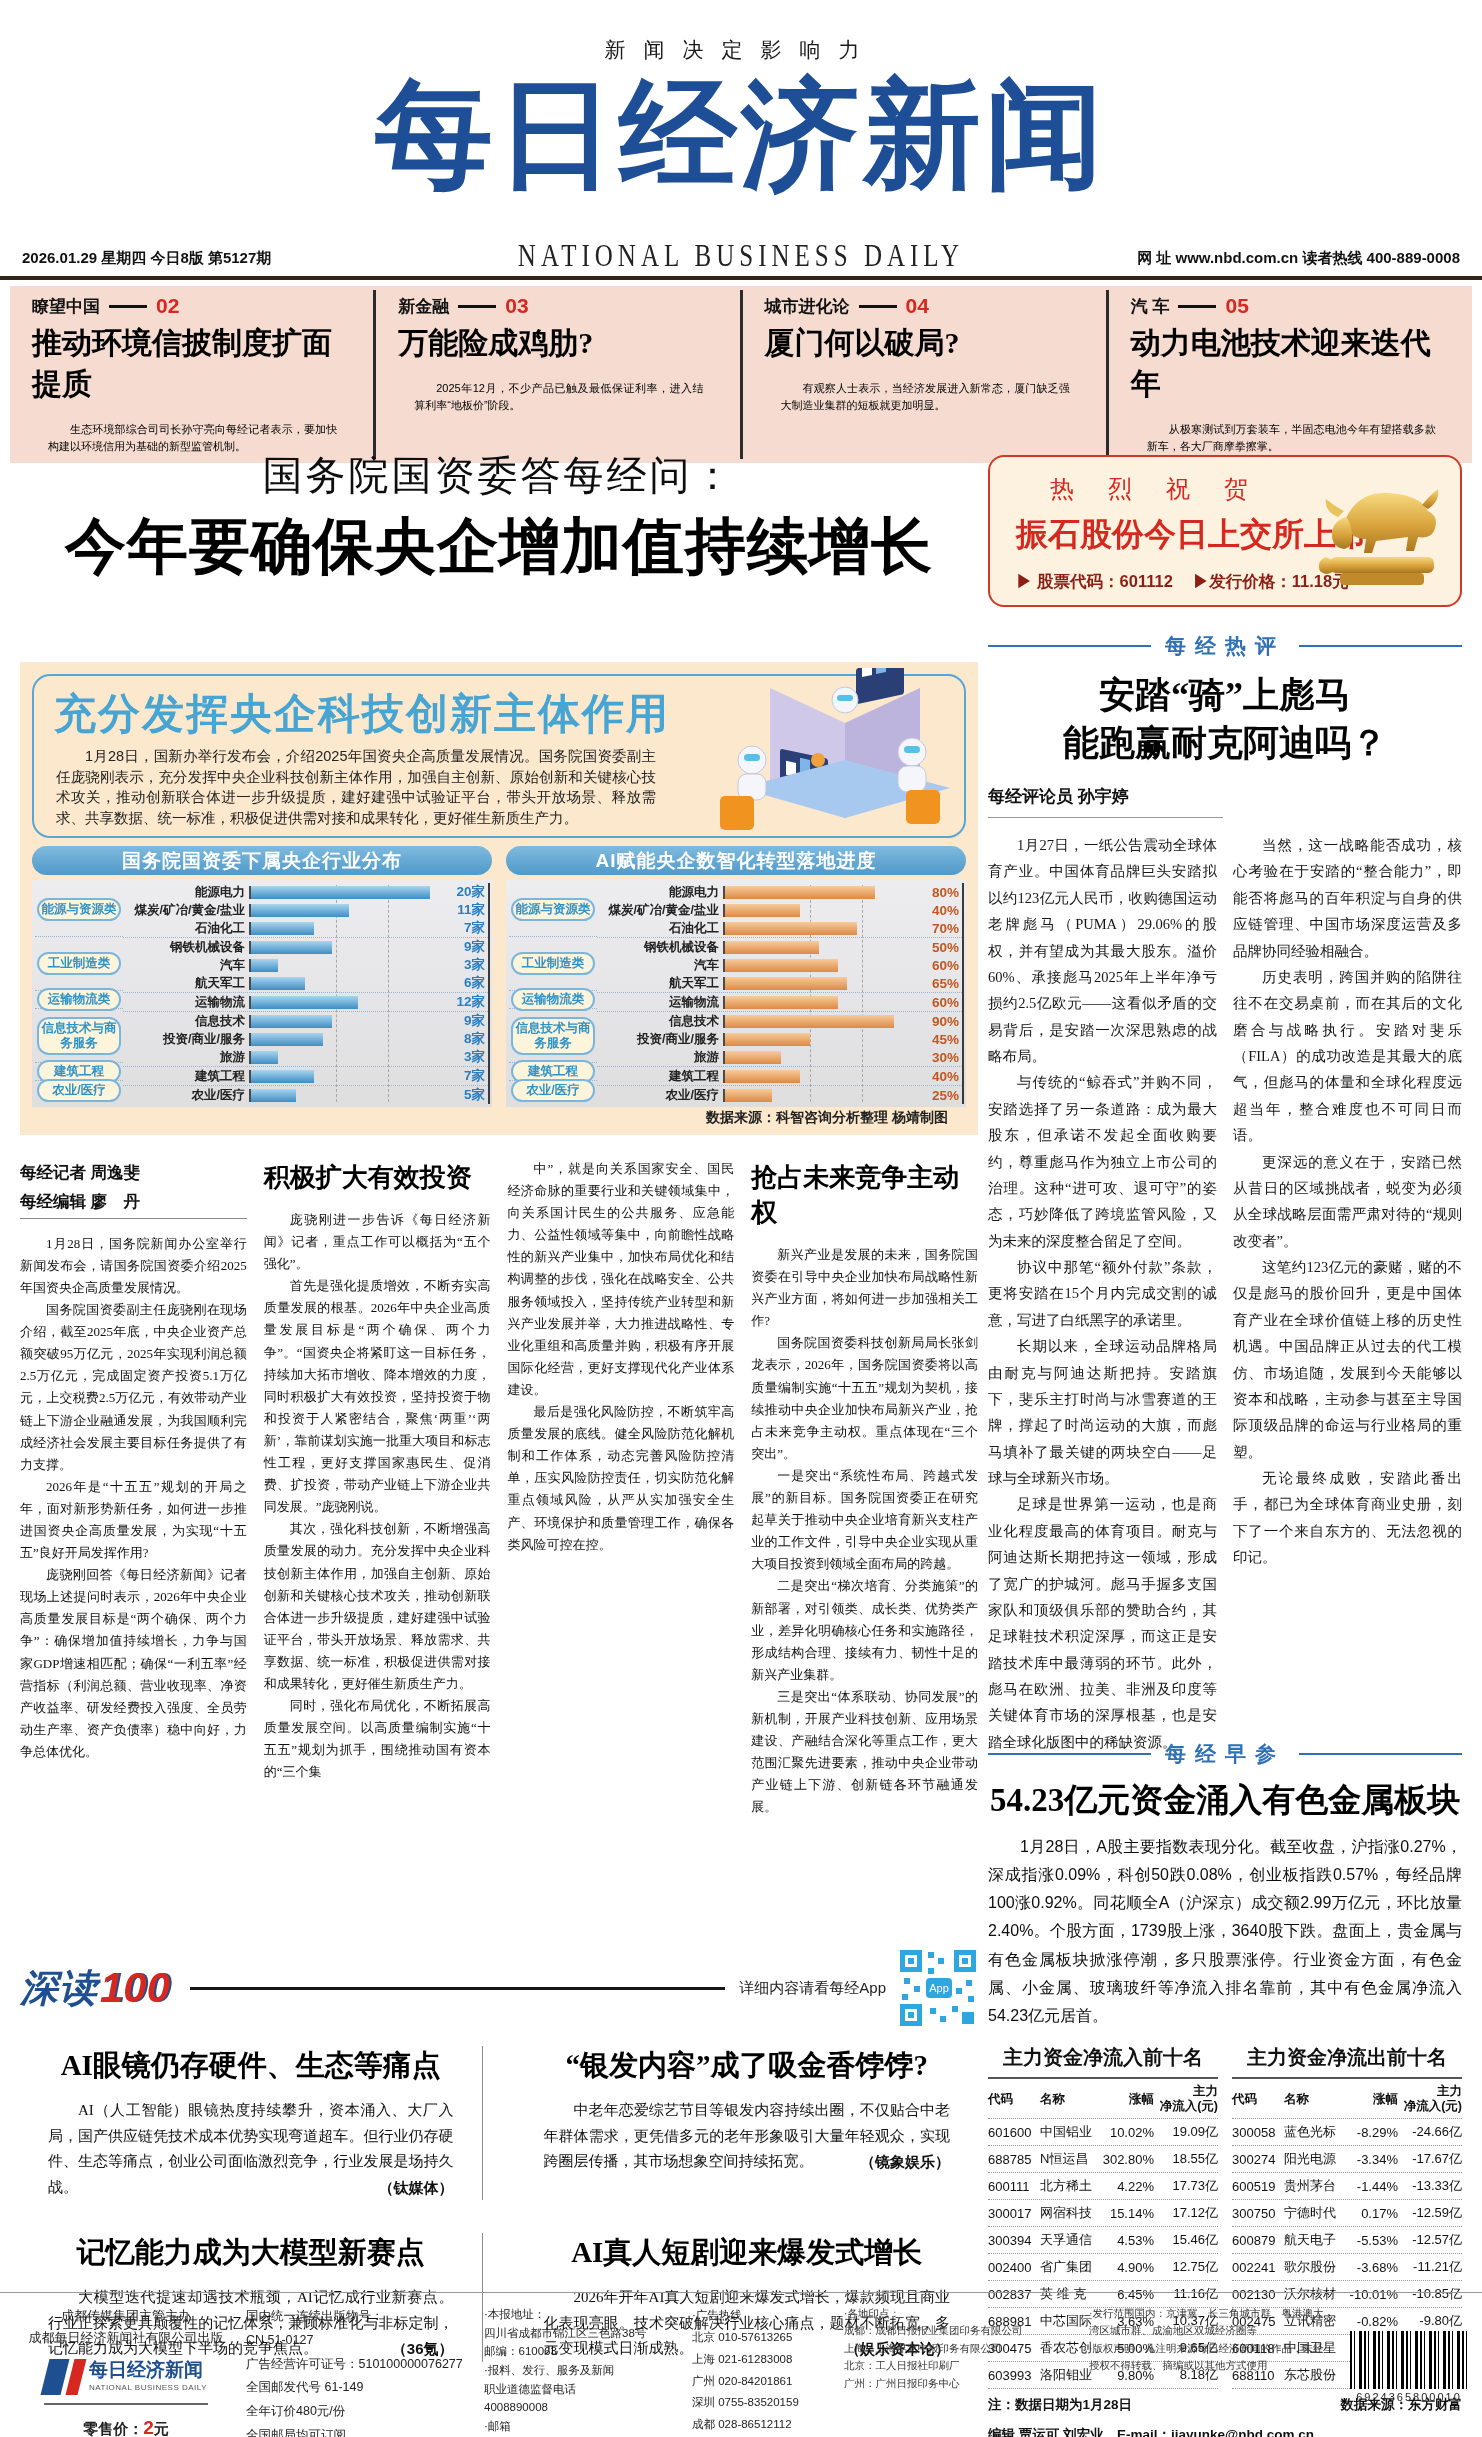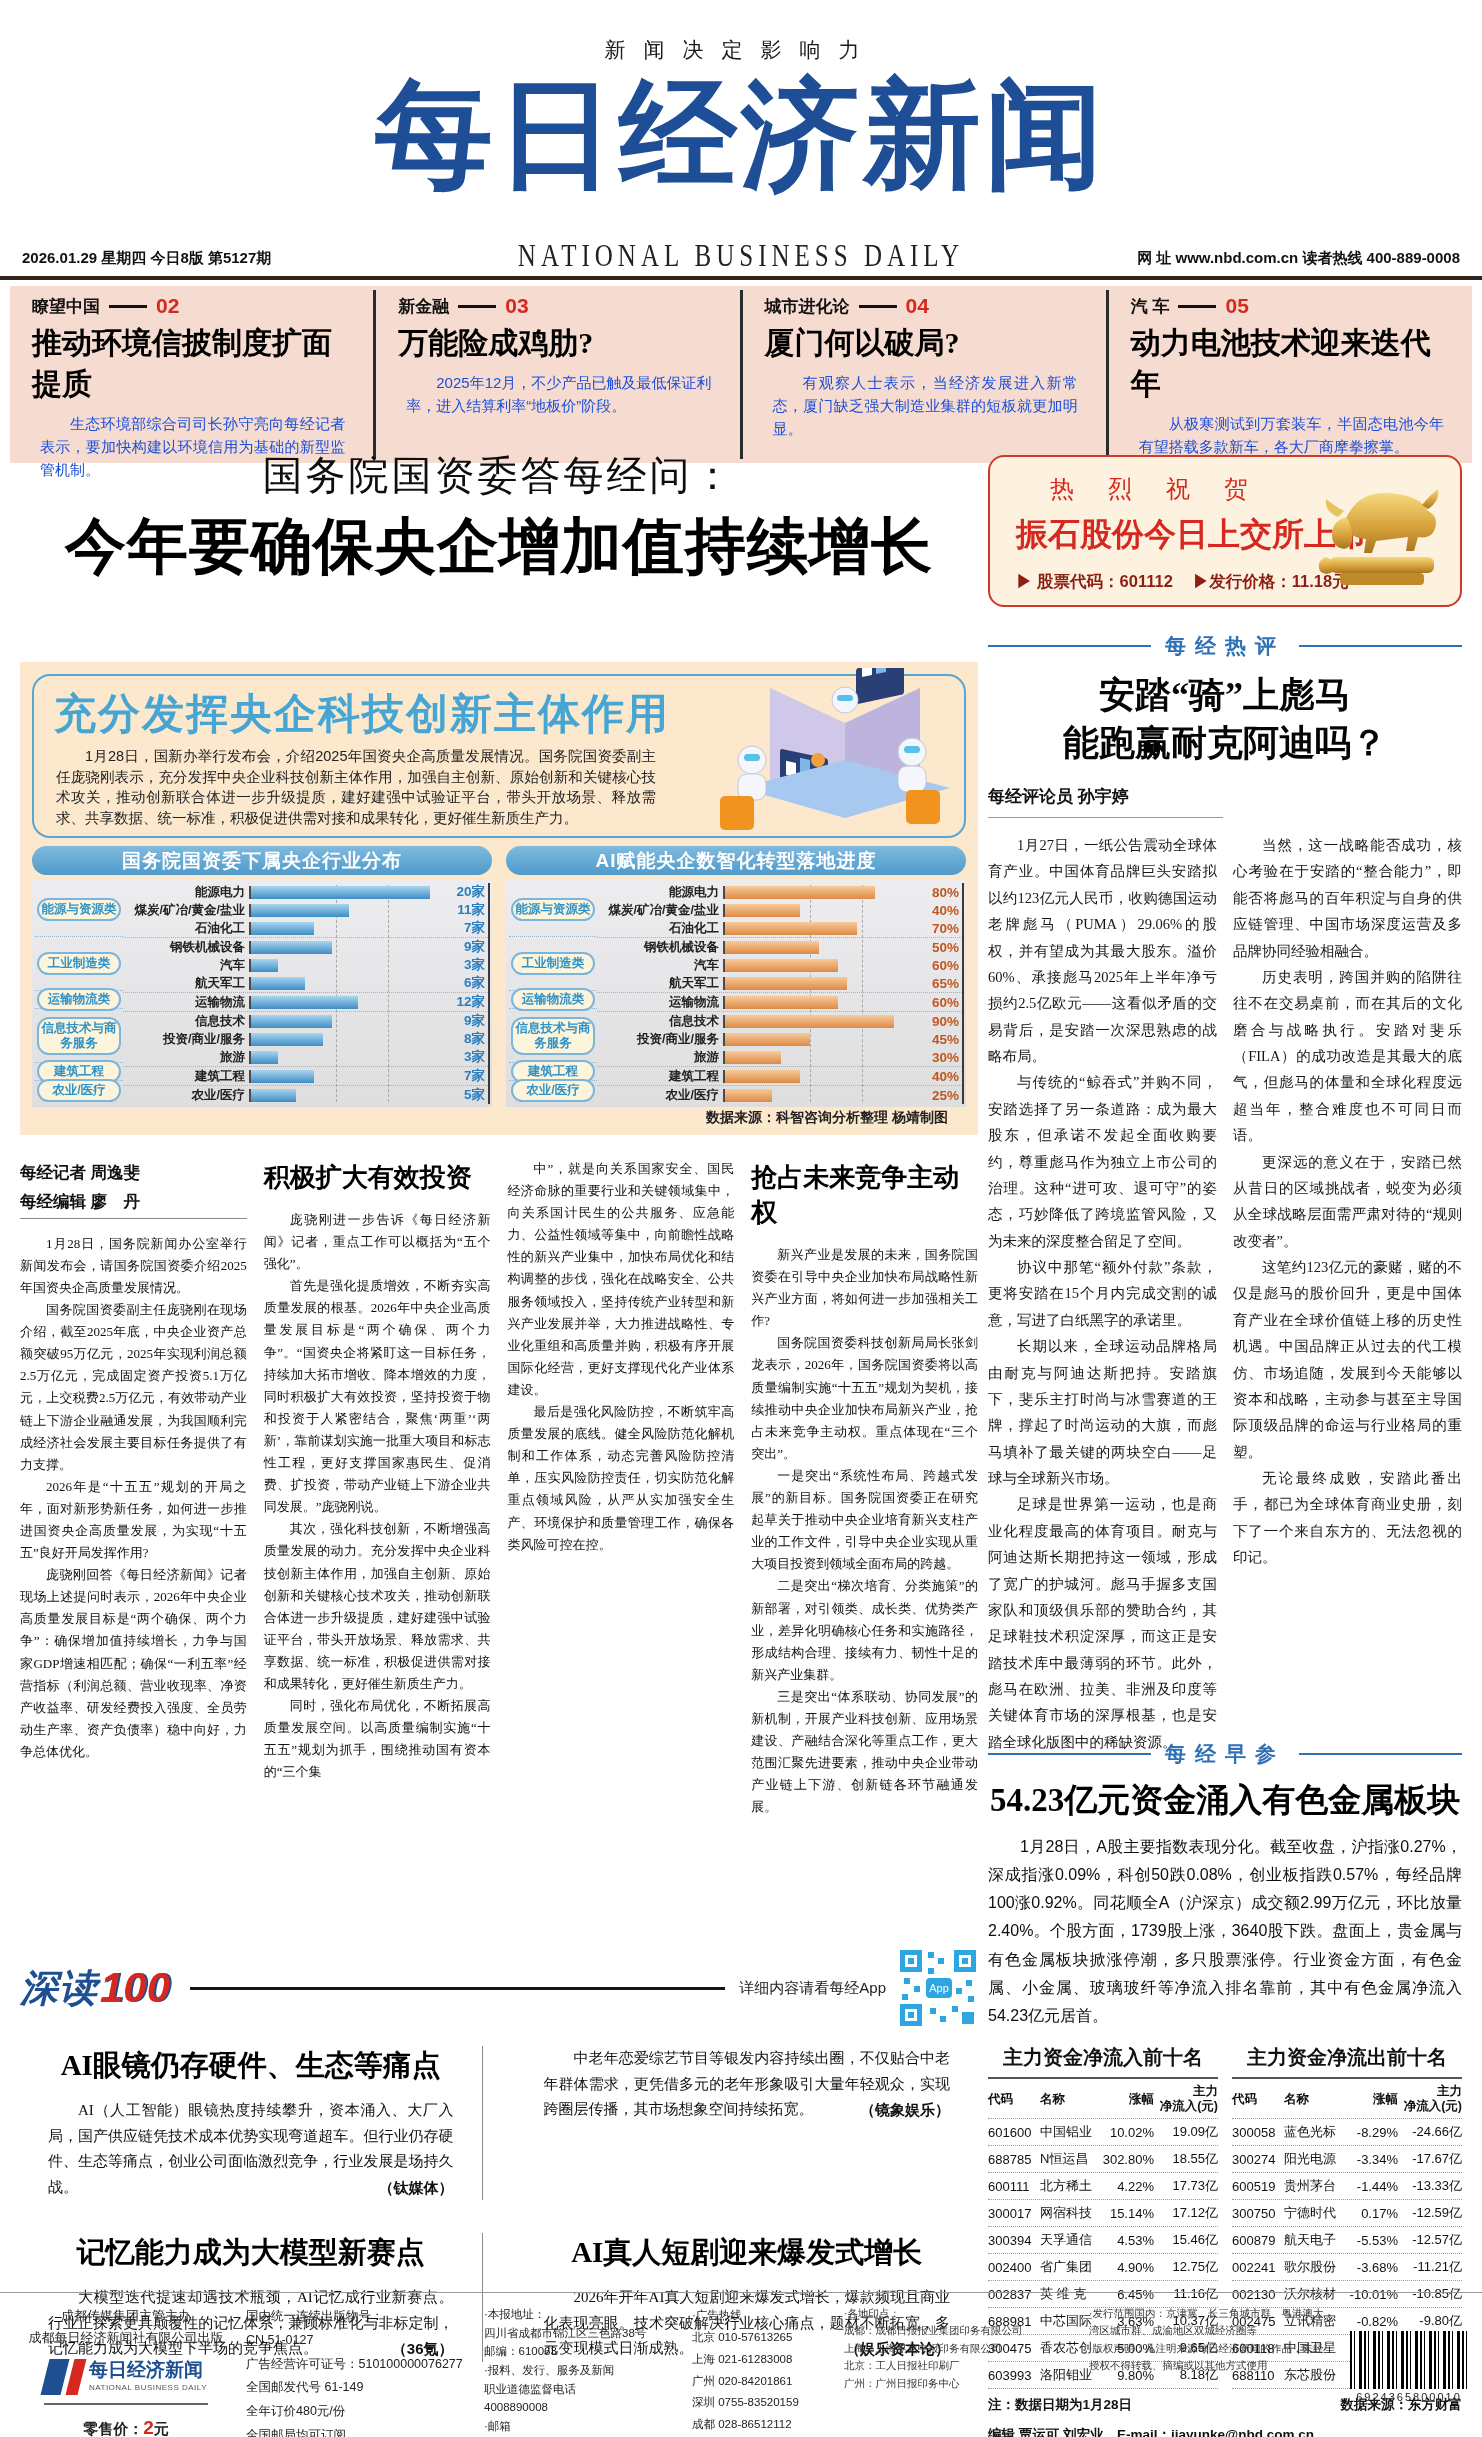--- a/index.html
+++ b/index.html
@@ -22,21 +22,21 @@
 
   
   .teasers{position:absolute;top:286px;left:10px;right:10px;height:177px;background:#f6dcd0;
            display:flex;align-items:stretch;padding:4px 0;box-sizing:border-box;}
   .teaser{flex:1;padding:4px 20px 0 22px;box-sizing:border-box;}
   .teaser + .teaser{border-left:3px solid #2b2b2b;}
   .kicker-row{display:flex;align-items:center;gap:9px;font-size:17px;font-weight:700;color:#111;}
   .kicker-dash{width:38px;height:3px;background:#111;}
   .kicker-num{color:#d6281f;font-size:21px;font-weight:900;}
   .teaser h3{font-family:"Liberation Serif",serif;font-size:30px;font-weight:900;margin:5px 0 7px;color:#000;}
-  .teaser p{margin:8px;font-size:15px;line-height:1.52;color:#1d4ed8;text-indent:2em;text-align:justify;}
+  .teaser p{margin:16px;font-size:11px;line-height:1.52;color:#000000;text-indent:2em;text-align:justify;}
 
   
   .story-kicker{position:absolute;top:448px;left:20px;width:958px;text-align:center;
                 font-family:"Liberation Serif",serif;font-size:40px;color:#0e0e0e;letter-spacing:3px;}
   .story-title{position:absolute;top:506px;left:20px;width:958px;text-align:center;
                font-family:"Liberation Serif",serif;font-size:61px;font-weight:900;letter-spacing:1px;color:#000;}
 
   
   .infographic{position:absolute;top:662px;left:20px;width:958px;height:473px;background:#fbe8cd;}
   .ig-frame{position:absolute;top:12px;left:12px;right:12px;height:160px;
@@ -755,20 +755,21 @@
         <rect x="28" y="30" width="26" height="20" rx="4" fill="#2ea7e0"></rect>
         <text x="41" y="44" font-size="11" fill="#fff" text-anchor="middle" font-family="Liberation Sans, sans-serif">App</text>
       </svg>
     </div>
     <div class="dr-grid" id="dr-grid">
         <div class="dr-item">
           <h3>AI眼镜仍存硬件、生态等痛点</h3>
           <p>AI（人工智能）眼镜热度持续攀升，资本涌入、大厂入局，国产供应链凭技术成本优势实现弯道超车。但行业仍存硬件、生态等痛点，创业公司面临激烈竞争，行业发展是场持久战。<span class="src">（钛媒体）</span></p>
         </div>
         <div class="dr-item">
+          <h3>“银发内容”成了吸金香饽饽?</h3>
           <p>中老年恋爱综艺节目等银发内容持续出圈，不仅贴合中老年群体需求，更凭借多元的老年形象吸引大量年轻观众，实现跨圈层传播，其市场想象空间持续拓宽。<span class="src">（镜象娱乐）</span></p>
         </div>
         <div class="dr-item">
           <h3>记忆能力成为大模型新赛点</h3>
           <p>大模型迭代提速却遇技术瓶颈，AI记忆成行业新赛点。行业正探索更具颠覆性的记忆体系，兼顾标准化与非标定制，记忆能力成为大模型下半场的竞争焦点。<span class="src">（36氪）</span></p>
         </div>
         <div class="dr-item">
           <h3>AI真人短剧迎来爆发式增长</h3>
           <p>2026年开年AI真人短剧迎来爆发式增长，爆款频现且商业化表现亮眼。技术突破解决行业核心痛点，题材不断拓宽，多元变现模式日渐成熟。<span class="src">（娱乐资本论）</span></p>
         </div>

